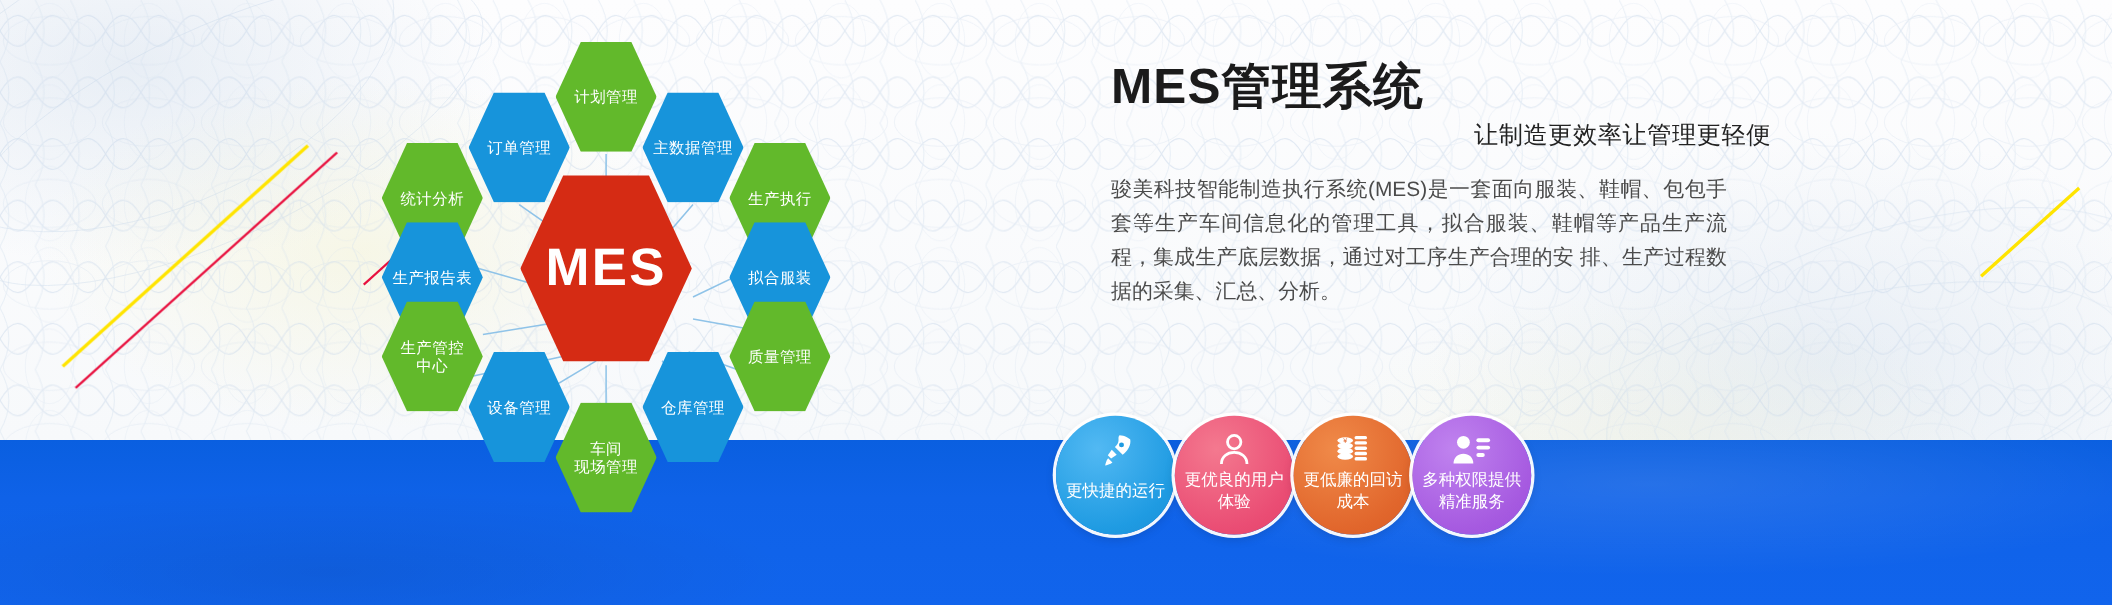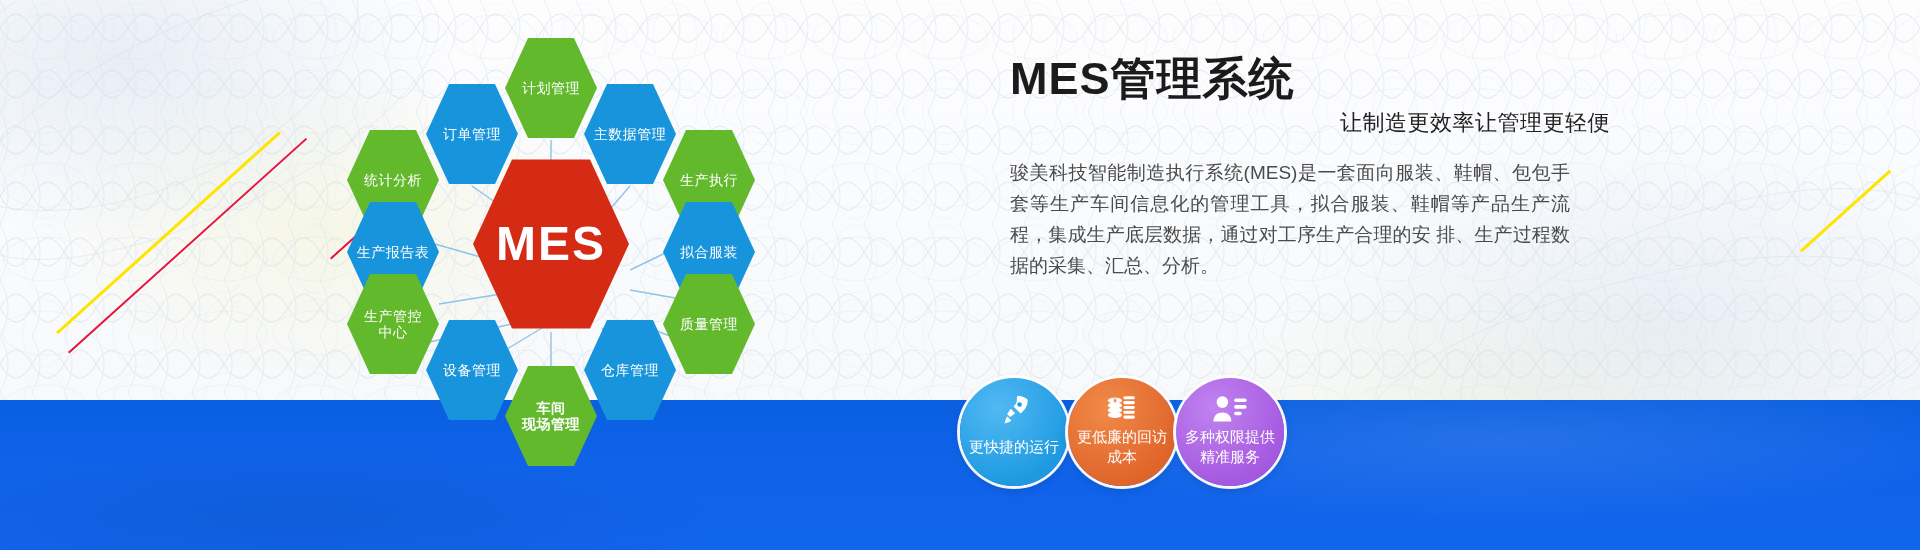--- a/index.html
+++ b/index.html
@@ -169,21 +169,21 @@
       </div>
       <div class="hex small green" style="left: 333px; top: 252px;">
         <span>质量管理</span>
       </div>
       <div class="hex small blue" style="left: 96px; top: 298px;">
         <span>设备管理</span>
       </div>
       <div class="hex small blue" style="left: 254px; top: 298px;">
         <span>仓库管理</span>
       </div>
-      <div class="hex small green" style="left: 175px; top: 344px; font-weight: bold;">
+      <div class="hex small green" style="left: 175px; top: 344px;">
         <span>车间<br>现场管理</span>
       </div>
       <div class="hex core red" style="left: 143px; top: 136px;">
         <span>MES</span>
       </div>
     </div>
 
   <div id="right">
     <h1 id="title">MES管理系统</h1>
     <div id="subtitle">让制造更效率让管理更轻便</div>
@@ -194,20 +194,29 @@
       <div class="badge b1">
         <div class="ic">
           <svg width="36" height="36" viewBox="0 0 24 24" fill="#fff">
             <path d="M14.5 2.5c3 0 6 2 6.5 2.5.5 3-1 6-3.5 8.3l-1.1 1-4.7-4.7 1-1.1C15 6 13 4 14.5 2.5z"></path>
             <path d="M9.8 11.2 12.8 14.2l-3.4 2.4-2-2 2.4-3.4z"></path>
             <circle cx="15.7" cy="8.3" r="1.5" fill="#1f9be2"></circle>
             <path d="M7.6 16.4c-1.2 1.2-1.6 3.6-1.8 4.4 .8-.2 3.2-.6 4.4-1.8l-2.6-2.6z"></path>
           </svg>
         </div>
         <div class="lbl">更快捷的运行</div>
+      </div>
+      <div class="badge b2">
+        <div class="ic">
+          <svg width="34" height="34" viewBox="0 0 24 24" fill="none" stroke="#fff" stroke-width="1.8">
+            <circle cx="12" cy="7" r="4.3"></circle>
+            <path d="M3.8 21c0-4.6 3.7-7.4 8.2-7.4s8.2 2.8 8.2 7.4"></path>
+          </svg>
+        </div>
+        <div class="lbl">更优良的用户<br>体验</div>
       </div>
       <div class="badge b3">
         <div class="ic">
           <svg width="34" height="34" viewBox="0 0 24 24" fill="#fff">
             <rect x="13" y="3" width="8" height="2.2" rx="1"></rect>
             <rect x="13" y="6.4" width="8" height="2.2" rx="1"></rect>
             <rect x="13" y="9.8" width="8" height="2.2" rx="1"></rect>
             <rect x="13" y="13.2" width="8" height="2.2" rx="1"></rect>
             <rect x="13" y="16.6" width="8" height="2.2" rx="1"></rect>
             <ellipse cx="7" cy="6" rx="5" ry="2.1"></ellipse>

